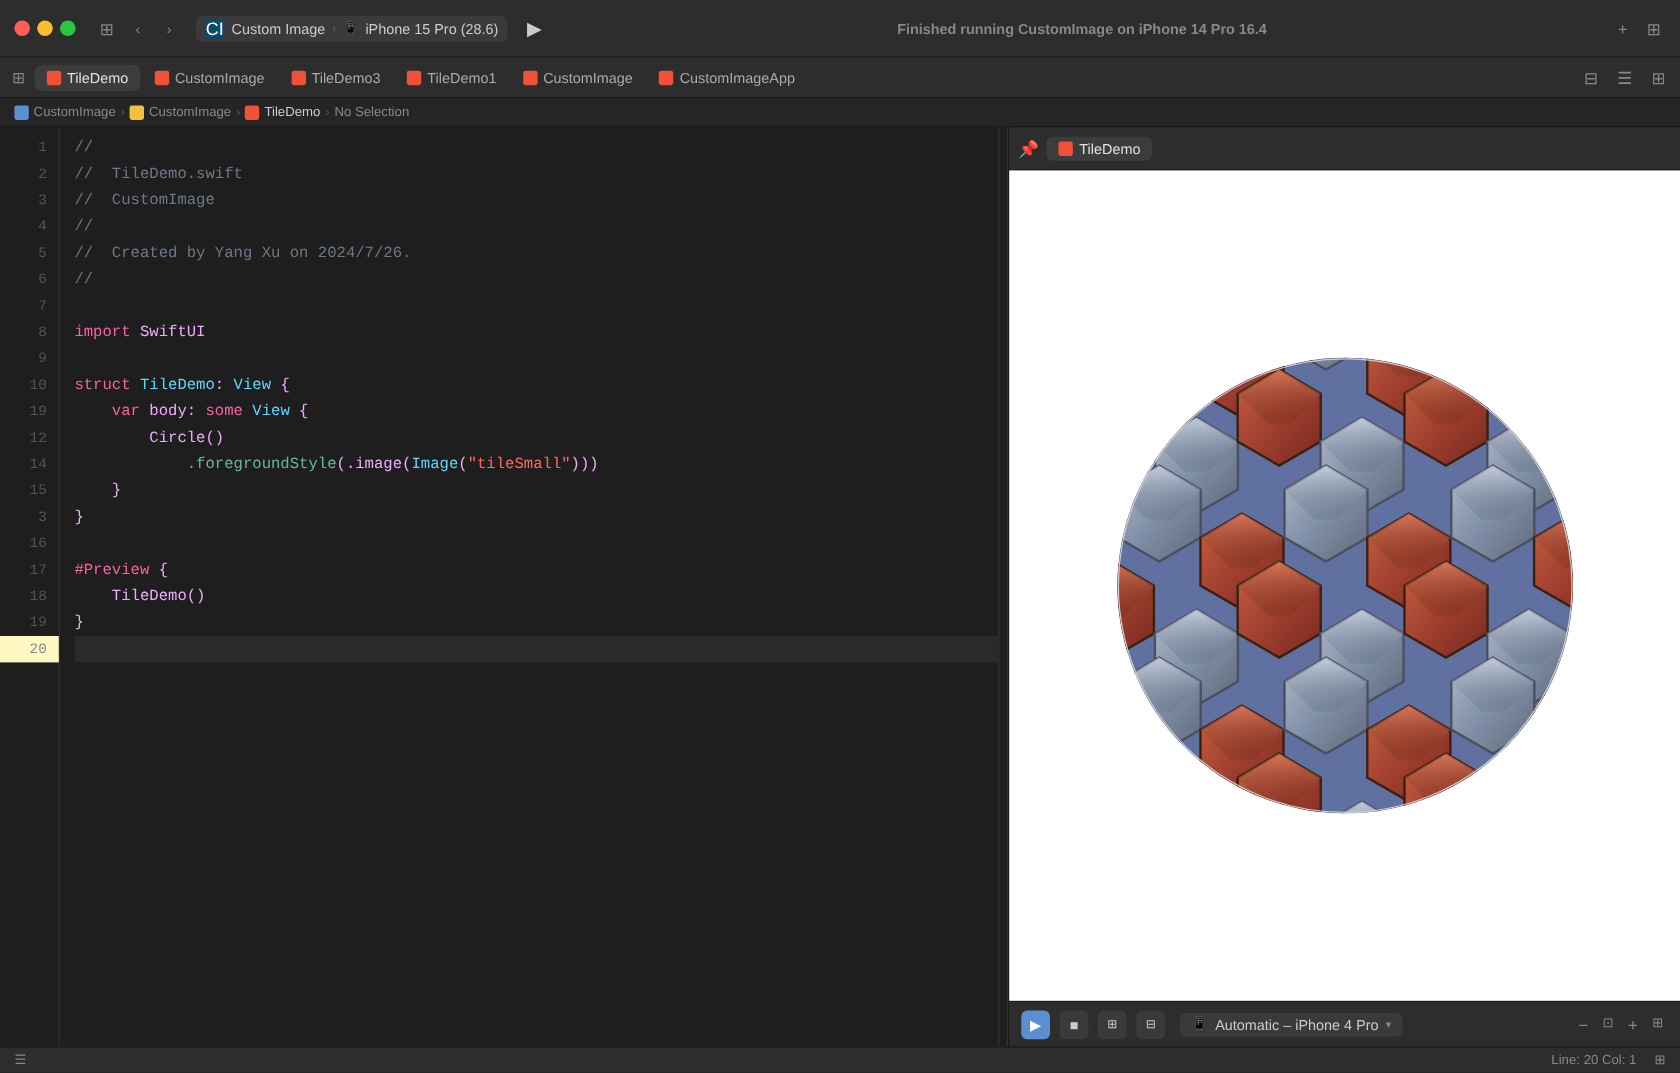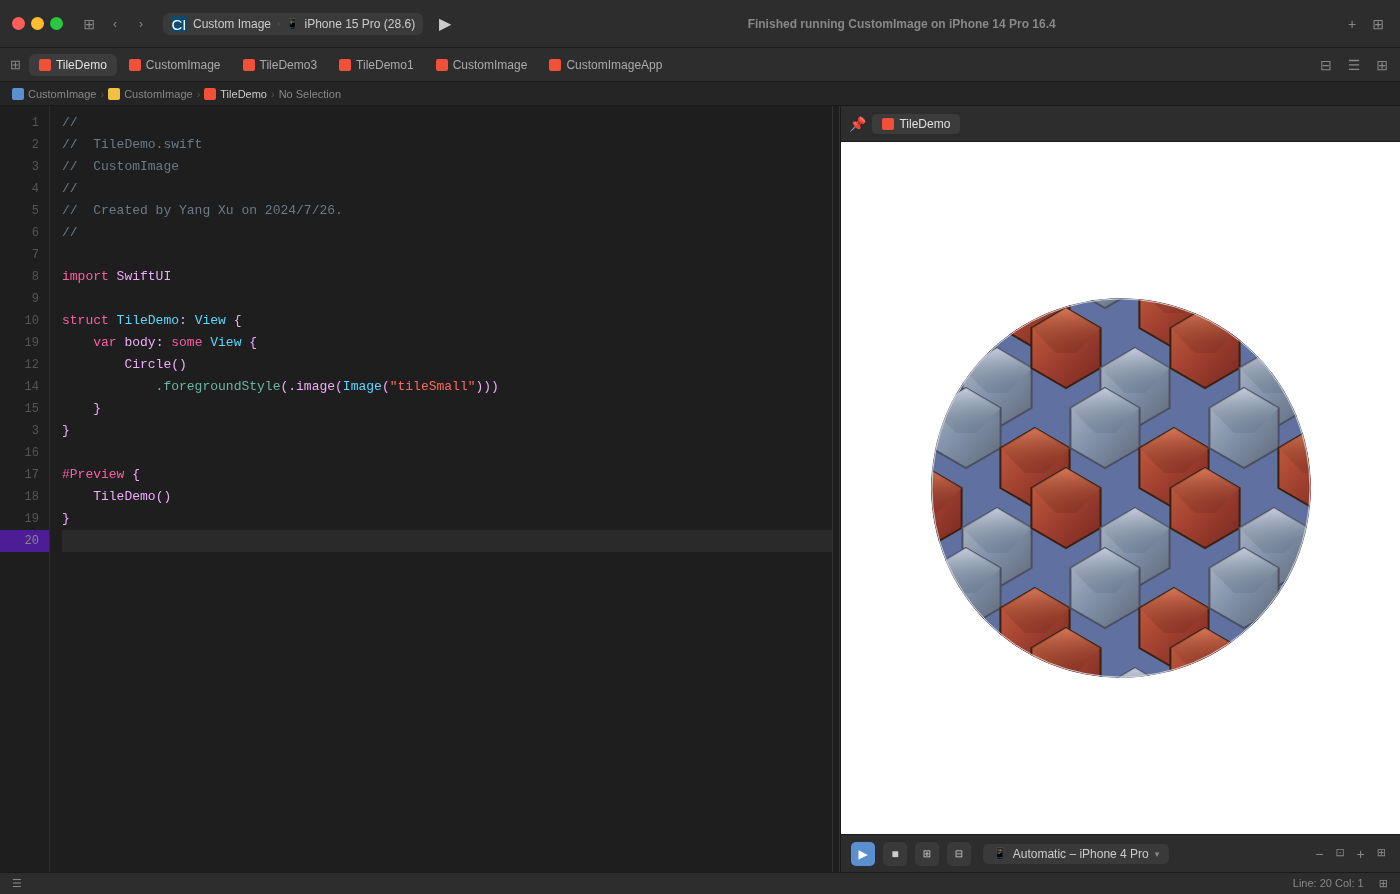--- a/index.html
+++ b/index.html
@@ -224,21 +224,21 @@
       display: block;
       height: 22px;
       display: flex;
       align-items: center;
       justify-content: flex-end;
       padding-right: 10px;
       font-size: 12px;
     }
 
     .line-number.current-line {
-      background: #4c1d95;
+      background: #fef9c3;
       color: #888;
     }
 
     .code-content {
       flex: 1;
       padding: 6px 0 6px 12px;
       overflow-x: auto;
       white-space: pre;
     }
 

